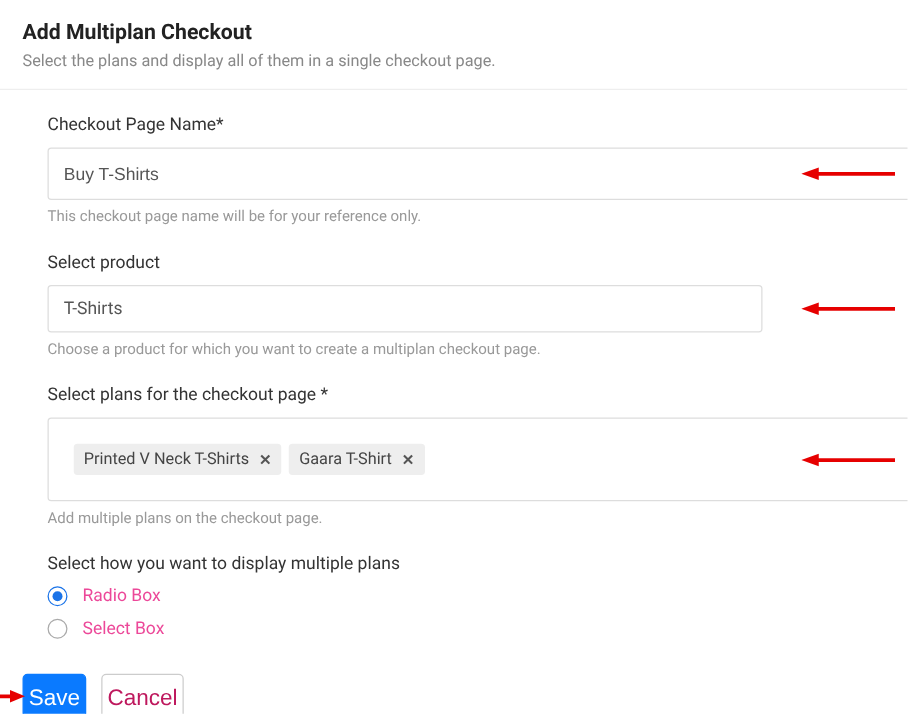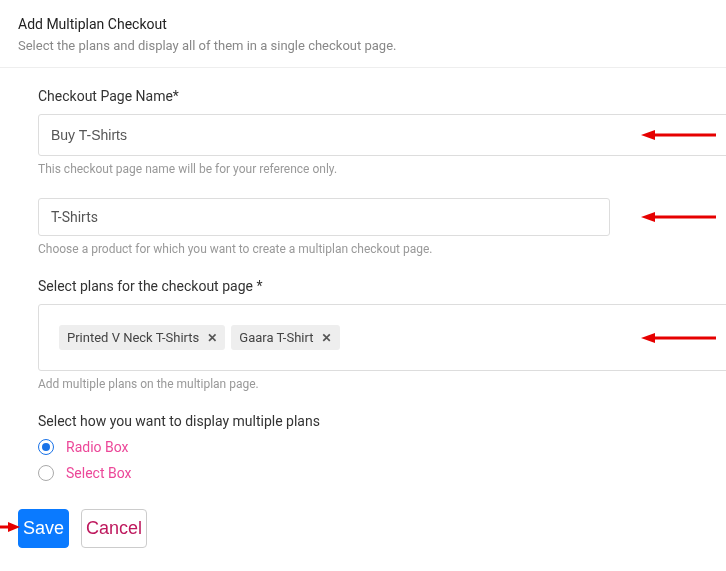--- a/index.html
+++ b/index.html
@@ -10,22 +10,22 @@
     body {
       font-family: -apple-system, BlinkMacSystemFont, "Segoe UI", Roboto, sans-serif;
       background: #fff;
       width: 726px;
       height: 571px;
       padding: 16px 0 0 18px;
       color: #333;
       position: relative;
     }
     .page-title {
-      font-size: 14px;
-      font-weight: 400;
+      font-size: 17px;
+      font-weight: 700;
       color: #222;
       margin-bottom: 6px;
     }
     .page-subtitle {
       font-size: 13px;
       color: #888;
       margin-bottom: 14px;
     }
     .divider {
       border: none;
@@ -184,20 +184,21 @@
     <input class="text-input" type="text" value="Buy T-Shirts" style="">
     <svg class="arrow-right-to-left" width="75" height="16" viewBox="0 0 75 16">
       <line x1="75" y1="8" x2="6" y2="8" stroke="#e60000" stroke-width="3"></line>
       <polygon points="0,8 14,3 14,13" fill="#e60000"></polygon>
     </svg>
   </div>
   <div class="helper-text">This checkout page name will be for your reference only.</div>
 </div>
 
 <div class="form-section">
+  <div class="form-label">Select product</div>
   <div style="position:relative;">
     <div class="select-input">T-Shirts</div>
     <svg class="arrow-right-to-left" width="75" height="16" viewBox="0 0 75 16">
       <line x1="75" y1="8" x2="6" y2="8" stroke="#e60000" stroke-width="3"></line>
       <polygon points="0,8 14,3 14,13" fill="#e60000"></polygon>
     </svg>
   </div>
   <div class="helper-text">Choose a product for which you want to create a multiplan checkout page.</div>
 </div>
 
@@ -212,21 +213,21 @@
       <div class="tag">
         <span>Gaara T-Shirt</span>
         <span class="tag-remove">✕</span>
       </div>
     </div>
     <svg class="arrow-right-to-left" width="75" height="16" viewBox="0 0 75 16">
       <line x1="75" y1="8" x2="6" y2="8" stroke="#e60000" stroke-width="3"></line>
       <polygon points="0,8 14,3 14,13" fill="#e60000"></polygon>
     </svg>
   </div>
-  <div class="helper-text">Add multiple plans on the multiplan page.</div>
+  <div class="helper-text">Add multiple plans on the checkout page.</div>
 </div>
 
 <div class="form-section">
   <div class="form-label">Select how you want to display multiple plans</div>
   <div class="radio-group">
     <div class="radio-option">
       <div class="radio-input checked"></div>
       <span class="radio-label">Radio Box</span>
     </div>
     <div class="radio-option">

